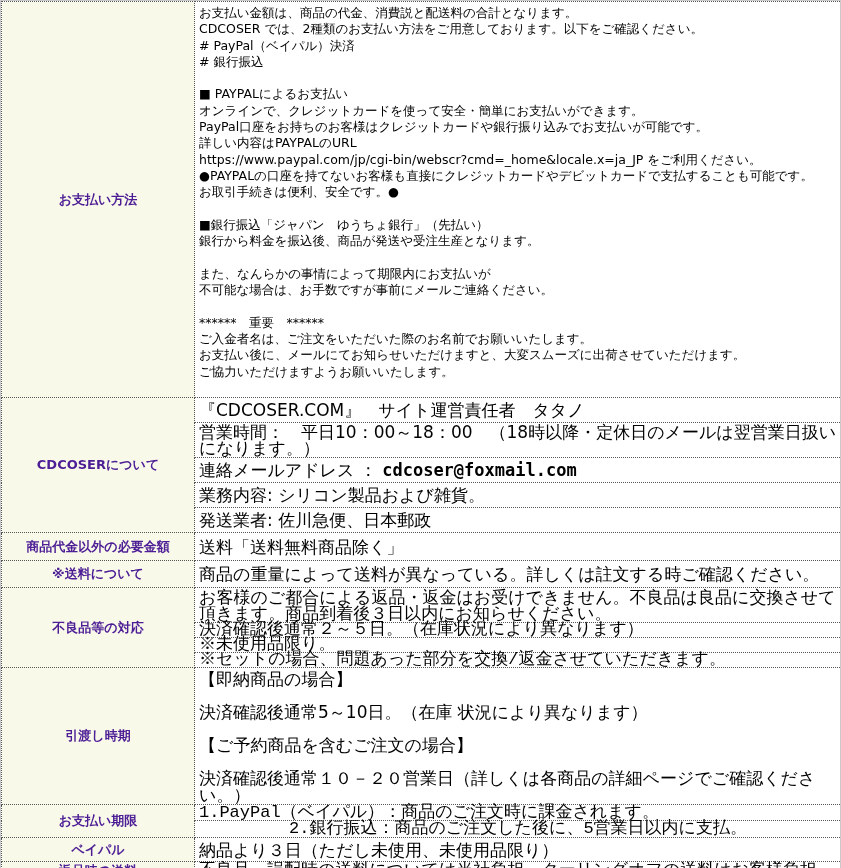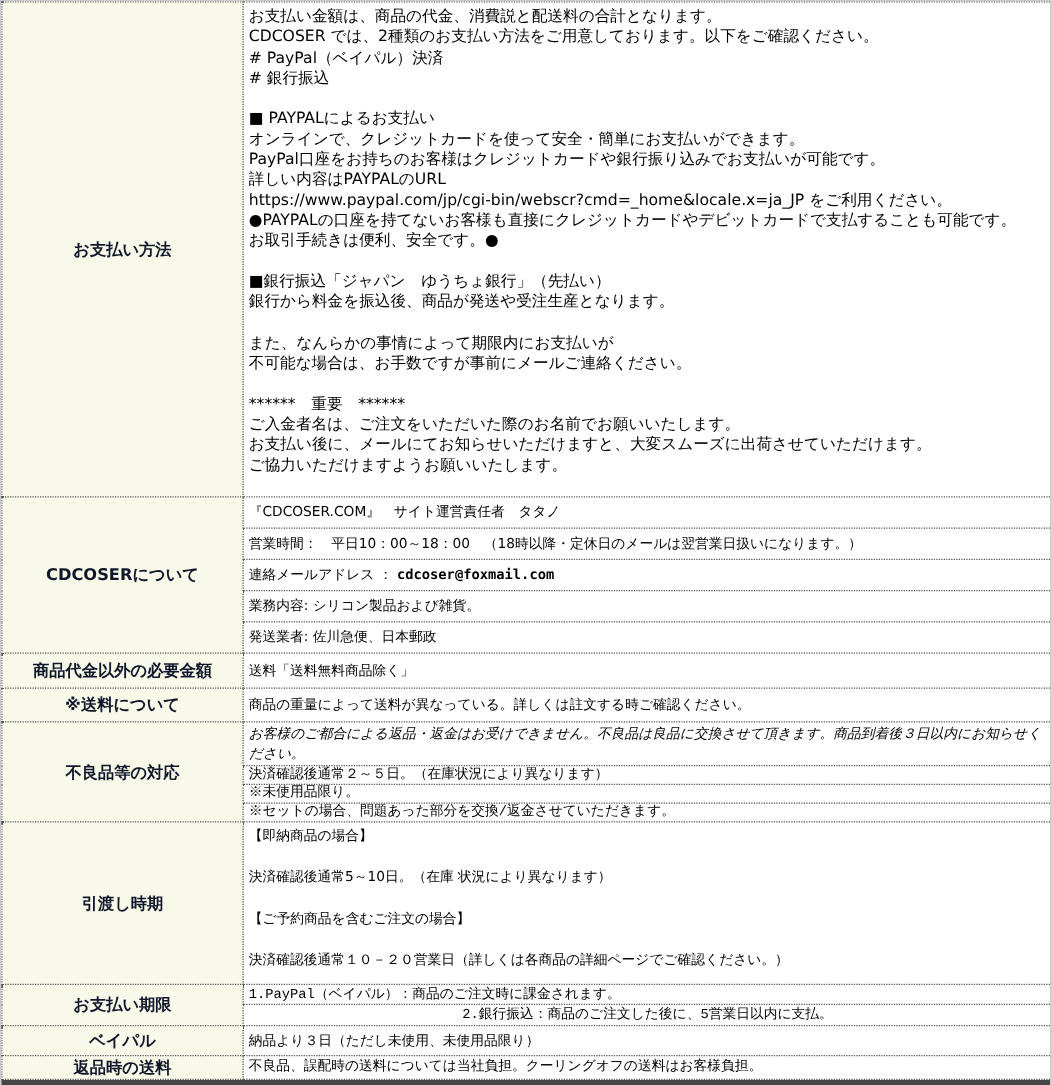--- a/index.html
+++ b/index.html
@@ -6,36 +6,36 @@
   .page{
     position:relative;width:841px;height:868px;overflow:hidden;
     box-sizing:border-box;border-top:1px solid #c9c9c9;border-left:1px solid #c9c9c9;border-right:1px solid #c9c9c9;
     background:#fff;color:#000;
   }
   table.shop{width:841px;border-collapse:collapse;table-layout:fixed;}
   col.c-head{width:193px;}
   th,td{box-sizing:border-box;border:1px dotted #555;}
   th{
     background:var(--header-bg,#f9f9ea);
-    font-size:13px;font-weight:bold;color:#0f172a;
+    font-size:13px;font-weight:bold;color:#4c1d95;
     text-align:center;vertical-align:middle;padding:0 2px;
   }
   td{
     background:var(--body-bg,#ffffff);
-    font-size:11px;line-height:16px;vertical-align:middle;
+    font-size:17px;line-height:16px;vertical-align:middle;
     padding:1px 4px;
   }
   .pre{white-space:pre-line;}
   .top{vertical-align:top;margin-left:44px;}
   .payment-body{font-size:12.5px;line-height:16.3px;padding:3px 4px;height:396px;}
   .delivery-body{line-height:16.5px;padding-top:3px;height:130px;}
   tr.h25 td{height:25px;}
   tr.h28 td{height:28px;margin-top:32px;}
   tr.h27 td{height:27px;}
-  tr.h35 td{height:35px;font-style:italic;}
+  tr.h35 td{height:35px;}
   tr.h24 td{height:24px;}
   tr.h16 td{height:16px;}
   tr.h17 td{height:17px;text-align:center;}
   tr.h15 td{height:15px;}
   td.tight{line-height:14px;padding-top:0;padding-bottom:0;font-family:Liberation Mono, monospace;}
   b.email{font-family:"DejaVu Sans Mono",monospace;font-weight:bold;letter-spacing:0;}
   .bottom-bar{width:841px;height:6px;background:var(--bottom-bar,#454545);}
 </style>
 </head>
 <body>

